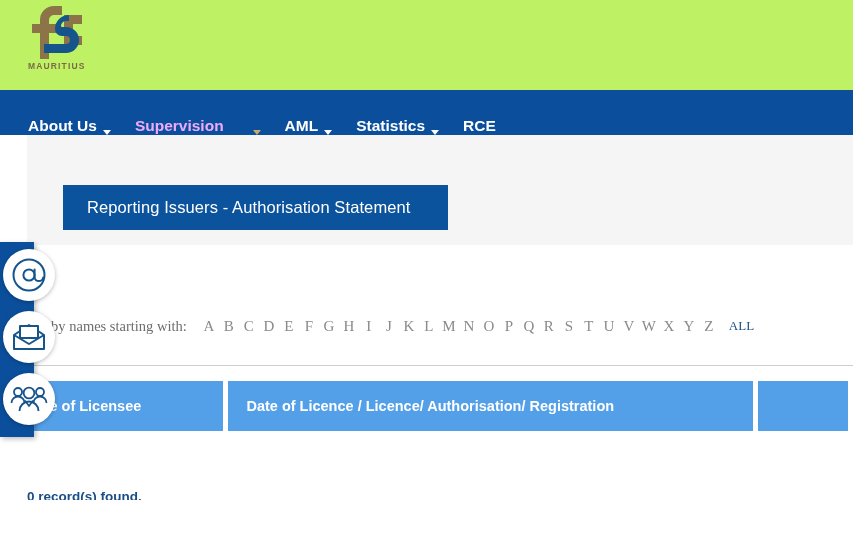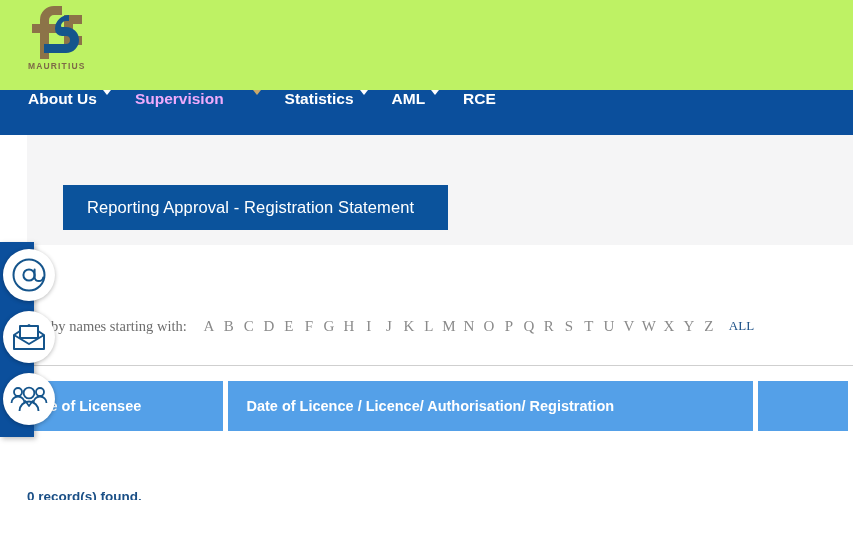--- a/index.html
+++ b/index.html
@@ -66,21 +66,21 @@
   .nav-inner {
     position: absolute;
     left: 28px;
     top: 0;
     height: 45px;
     display: flex;
     align-items: center;
   }
   .nav-item {
     display: flex;
-    align-items: flex-start;
+    align-items: flex-end;
     height: 45px;
     margin-right: 24px;
     color: #ffffff;
     font-size: 15.5px;
     font-weight: bold;
     white-space: nowrap;
     cursor: pointer;
   }
   .nav-item.active { color: #f0abfc; gap: 23px; }
   .nav-caret {
@@ -267,37 +267,37 @@
     <div class="nav-inner" id="nav-inner">
         <div class="nav-item">
           <span>About Us</span>
           <span class="nav-caret"></span>
         </div>
         <div class="nav-item active">
           <span>Supervision</span>
           <span class="nav-caret"></span>
         </div>
         <div class="nav-item">
+          <span>AML</span>
+          <span class="nav-caret"></span>
+        </div>
+        <div class="nav-item">
           <span>Statistics</span>
           <span class="nav-caret"></span>
         </div>
         <div class="nav-item">
-          <span>AML</span>
-          <span class="nav-caret"></span>
-        </div>
-        <div class="nav-item">
           <span>RCE</span>
         </div>
       </div>
   </div>
 
   <div class="gray-band"></div>
 
   <div class="title-banner">
-    <span class="title-banner-text">Reporting Approval - Registration Statement</span>
+    <span class="title-banner-text">Reporting Issuers - Authorisation Statement</span>
   </div>
 
   <div class="alpha-row">
     <span class="alpha-label">Search by names starting with:</span>
     <span class="alpha-letters" id="alpha-letters">
         <span class="alpha-letter">A</span>
         <span class="alpha-letter">B</span>
         <span class="alpha-letter">C</span>
         <span class="alpha-letter">D</span>
         <span class="alpha-letter">E</span>

